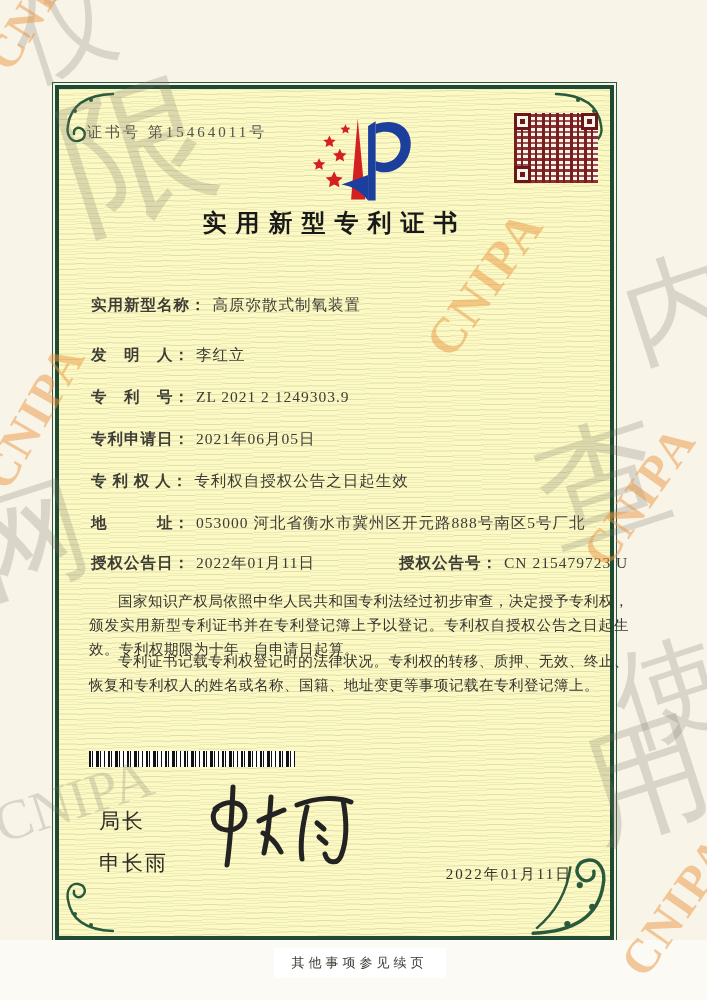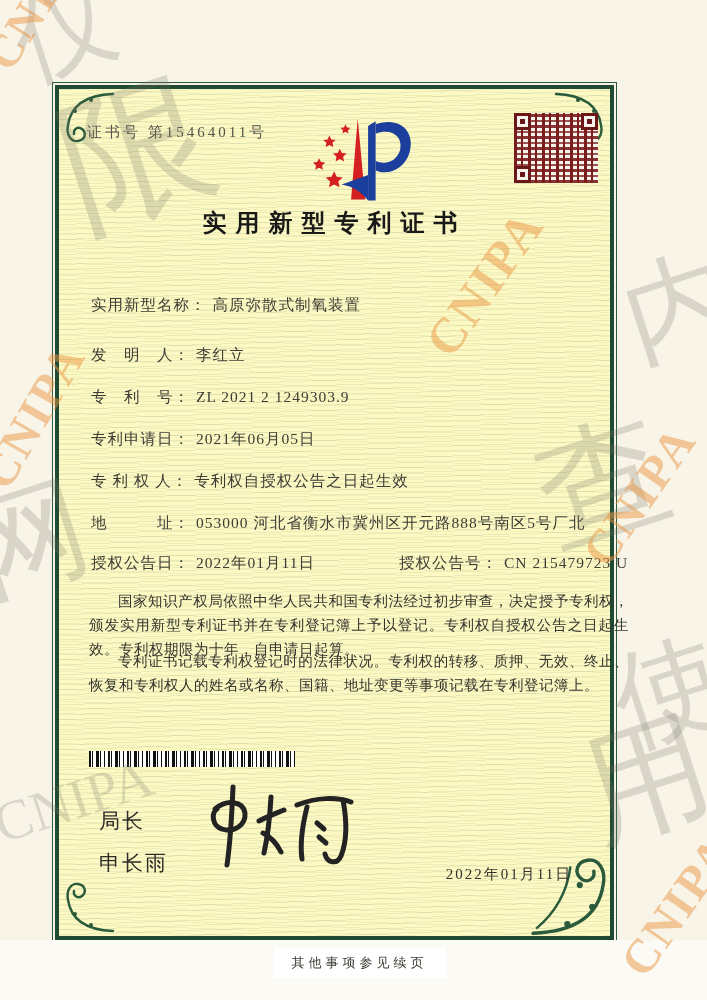--- a/index.html
+++ b/index.html
@@ -67,21 +67,21 @@
   .finder::after{content:""; position:absolute; left:3px; top:3px; width:5px; height:5px; background:#6b1717;}
   .f1{left:0; top:0;} .f2{right:0; top:0;} .f3{left:0; bottom:0;}
 
   .title{
     position:absolute; left:0; top:118px; width:100%; margin:0;
     text-align:center; font-size:24px; font-weight:bold; color:#191919;
     letter-spacing:9px;
   }
 
   .row{position:absolute; left:32px; font-size:15.5px; color:#3d3c35; letter-spacing:1px; white-space:nowrap;}
-  .row .lab{color:#3d3c35;}
+  .row .lab{color:#3d3c35;font-weight:bold;}
   .row .val{margin-left:6px;}
   .r1{top:206px;} .r2{top:256px;} .r3{top:298px;} .r4{top:340px;} .r5{top:382px;} .r6{top:424px;} .r7{top:464px;}
   .pair2{position:absolute; left:308px; top:0;}
 
   .para{
     position:absolute; left:30px; width:540px;
     font-size:14.5px; line-height:24px; color:#35342e;
     text-indent:2em; letter-spacing:0.5px; margin:0; text-align:justify;
   }
   .p1{top:500px;} .p2{top:560px;}

